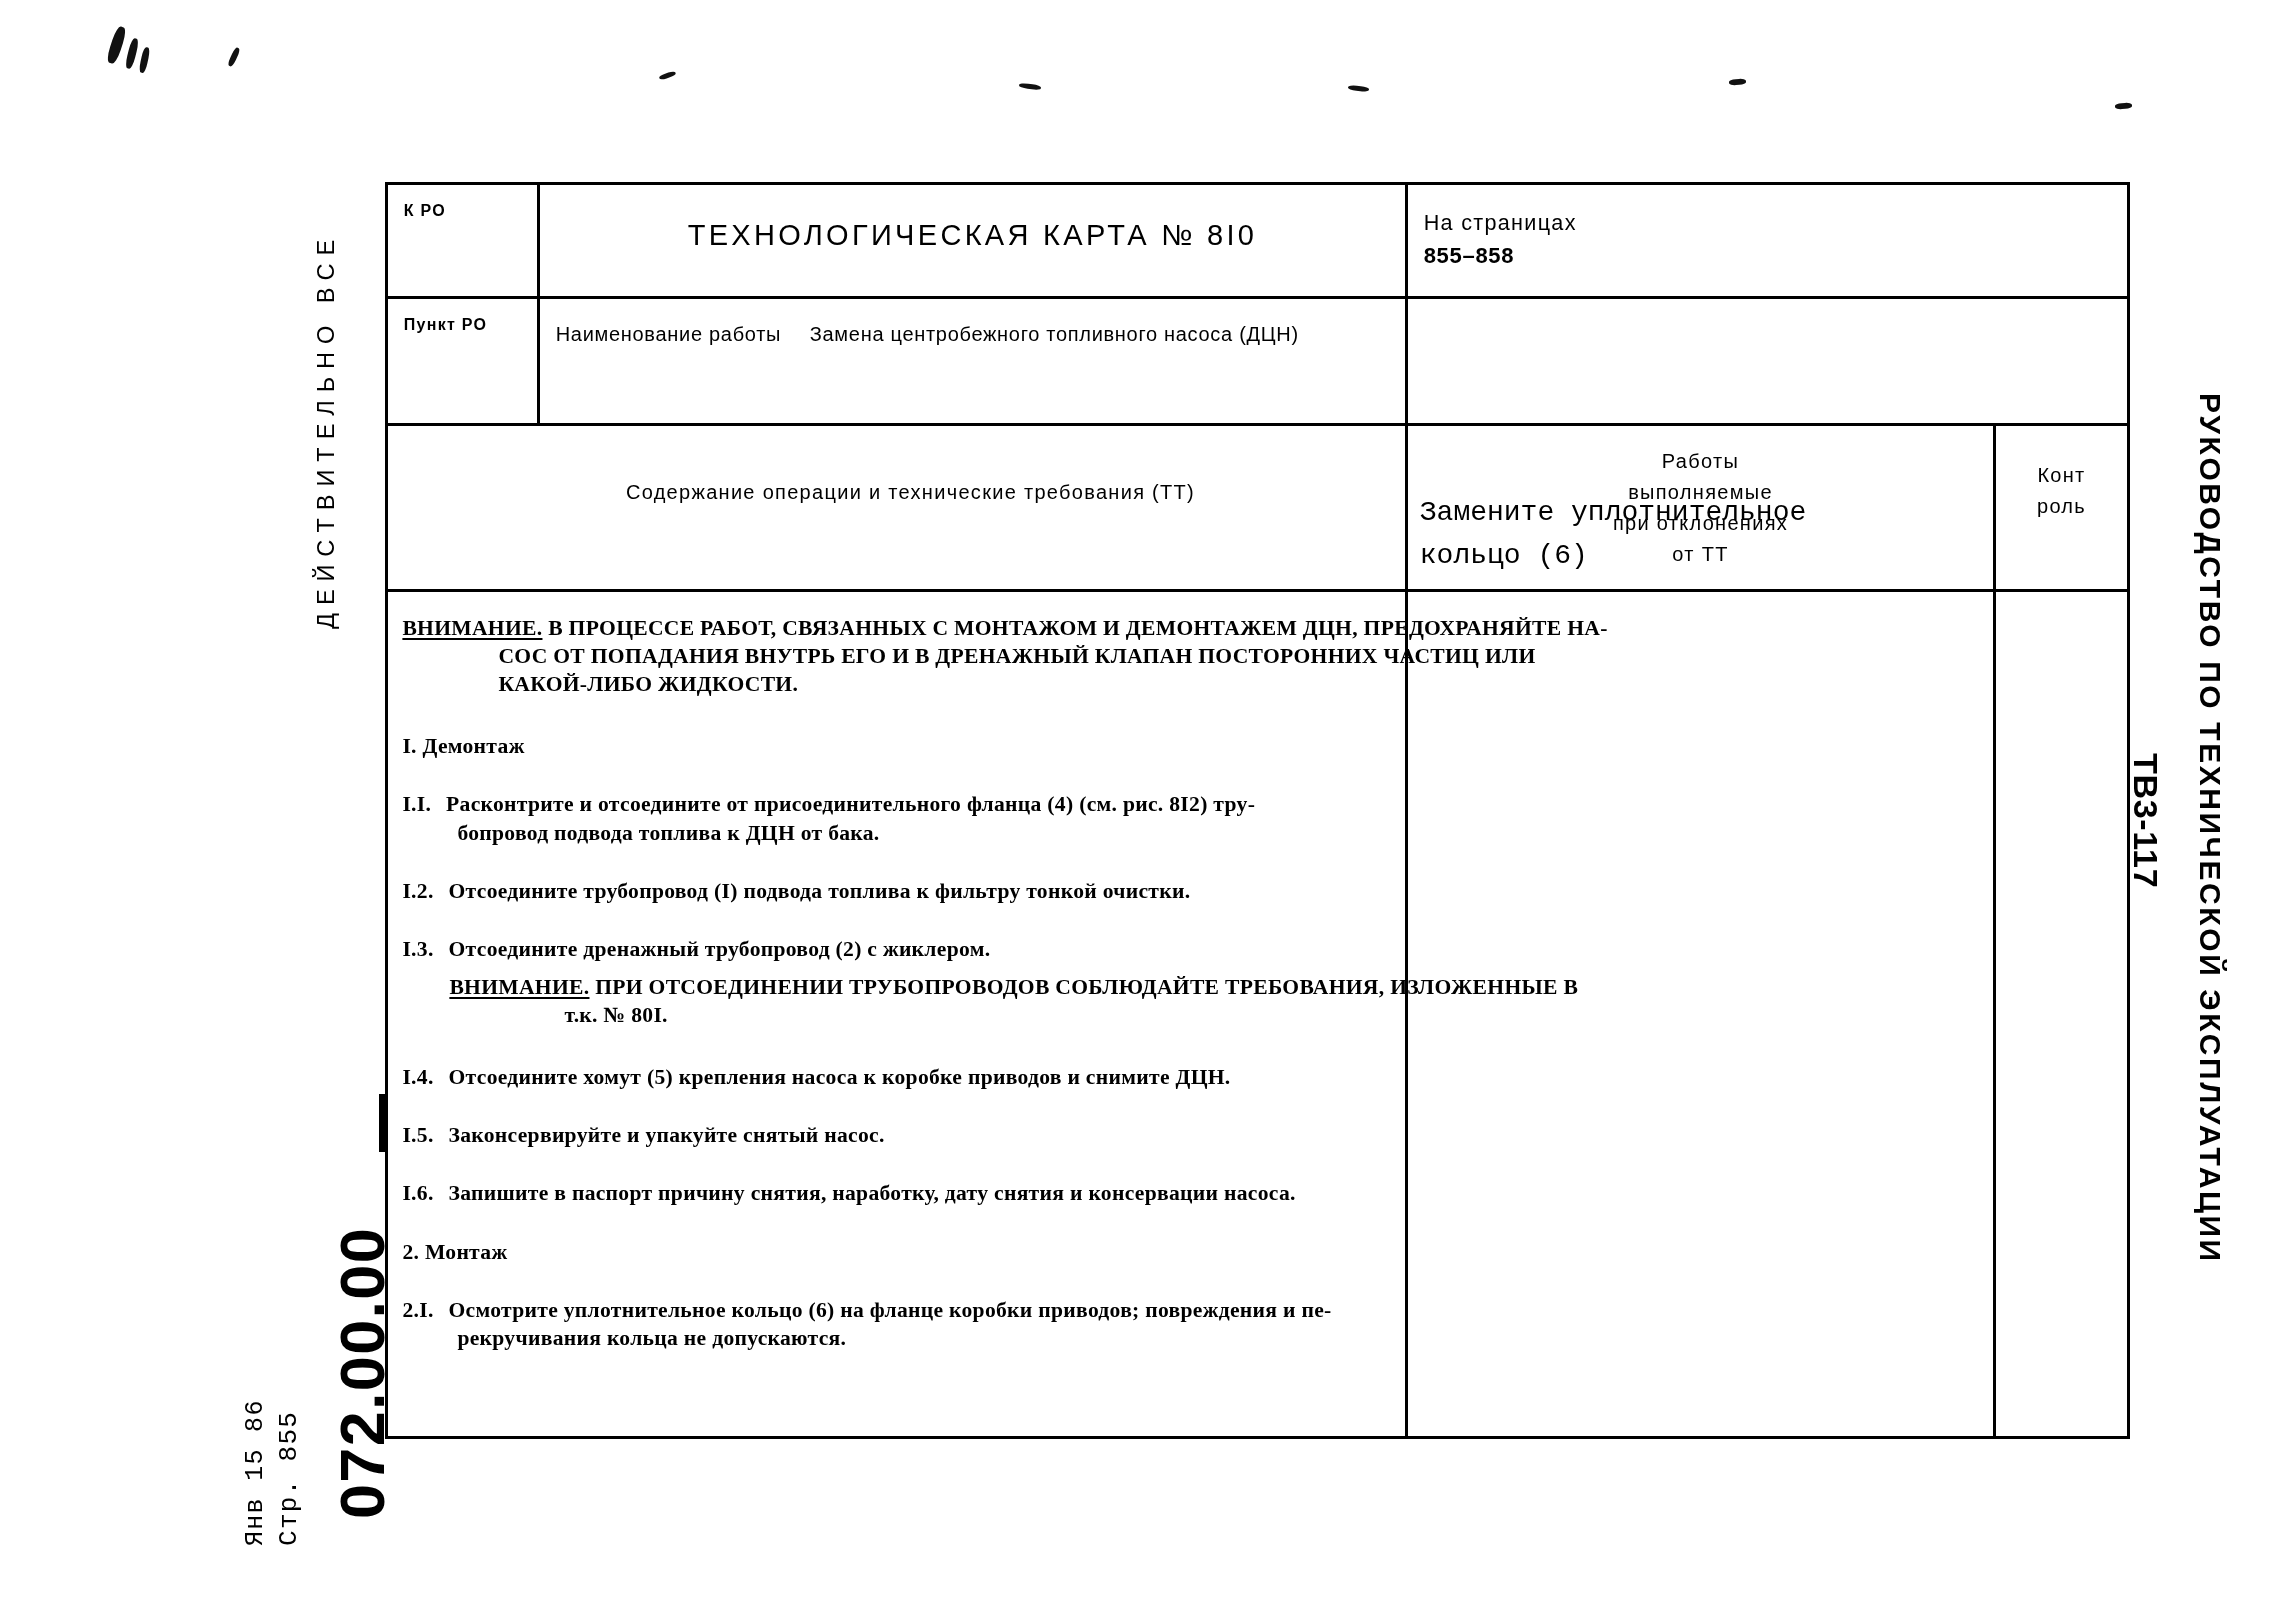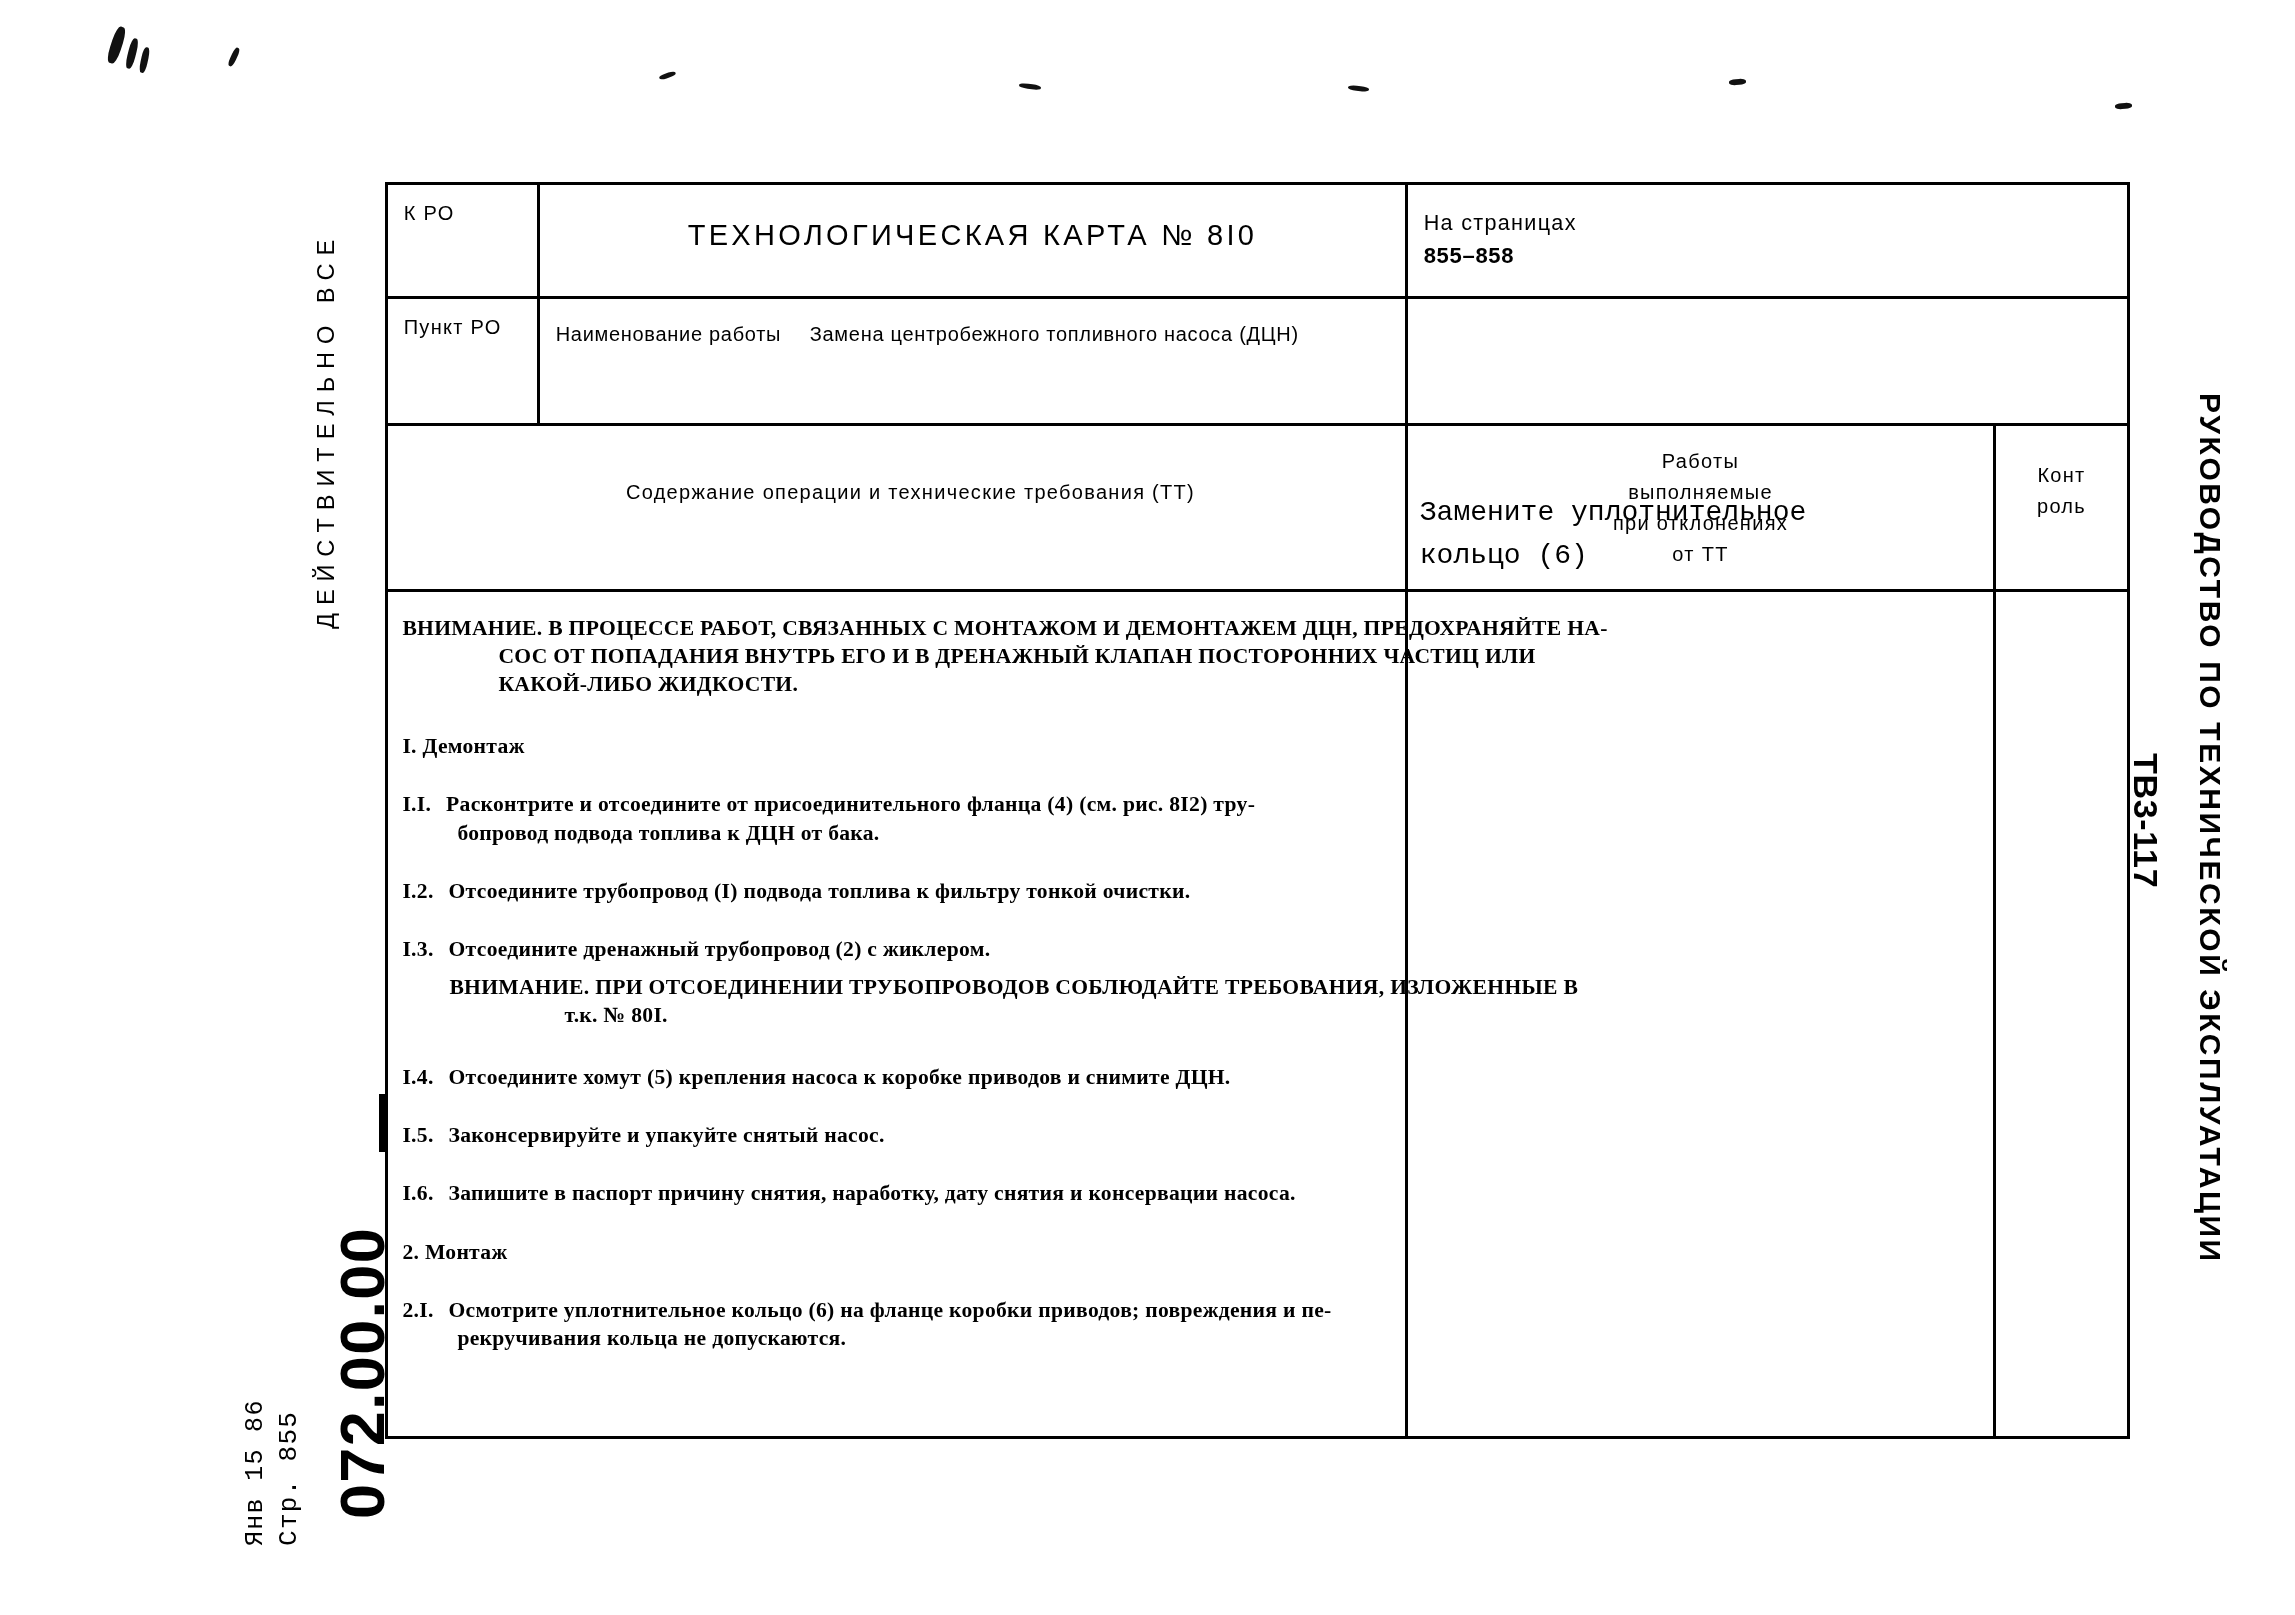--- a/index.html
+++ b/index.html
@@ -97,22 +97,23 @@
   }
   #card-table td {
     border: 3.3px solid #000;
     vertical-align: top;
     padding: 0;
   }
 
   .cell-pad { padding: 17px 15.7px; }
 
   .small-label {
-    font-size: 20px;
-    letter-spacing: 1.3px;
+    font-size: 16px;
+    letter-spacing: 1.3px;
+    font-weight: bold;
   }
   .card-title {
     font-size: 29px;
     letter-spacing: 3.3px;
     text-align: center;
     font-weight: 400;
   }
   .pages-block {
     font-size: 21.6px;
     letter-spacing: 1.3px;
@@ -148,20 +149,21 @@
     font-size: 21.6px;
     line-height: 1.30;
     letter-spacing: 0.3px;
   }
   .op-block { margin-bottom: 30px; }
   .op-block:last-child { margin-bottom: 0; }
 
   .warn-block { margin-bottom: 34px; }
   .warn-line { white-space: nowrap; font-weight: bold; }
   .warn-word {
+    text-decoration: underline;
     text-underline-offset: 2.6px;
   }
   .warn-indent-1 { padding-left: 96px; }
   .warn-indent-2 { padding-left: 96px; }
 
   .warn-inner {
     margin: 10.5px 0 34px 47px;
   }
   .warn-inner .warn-line { font-weight: bold; }
   .warn-inner .sub { padding-left: 115px; }

